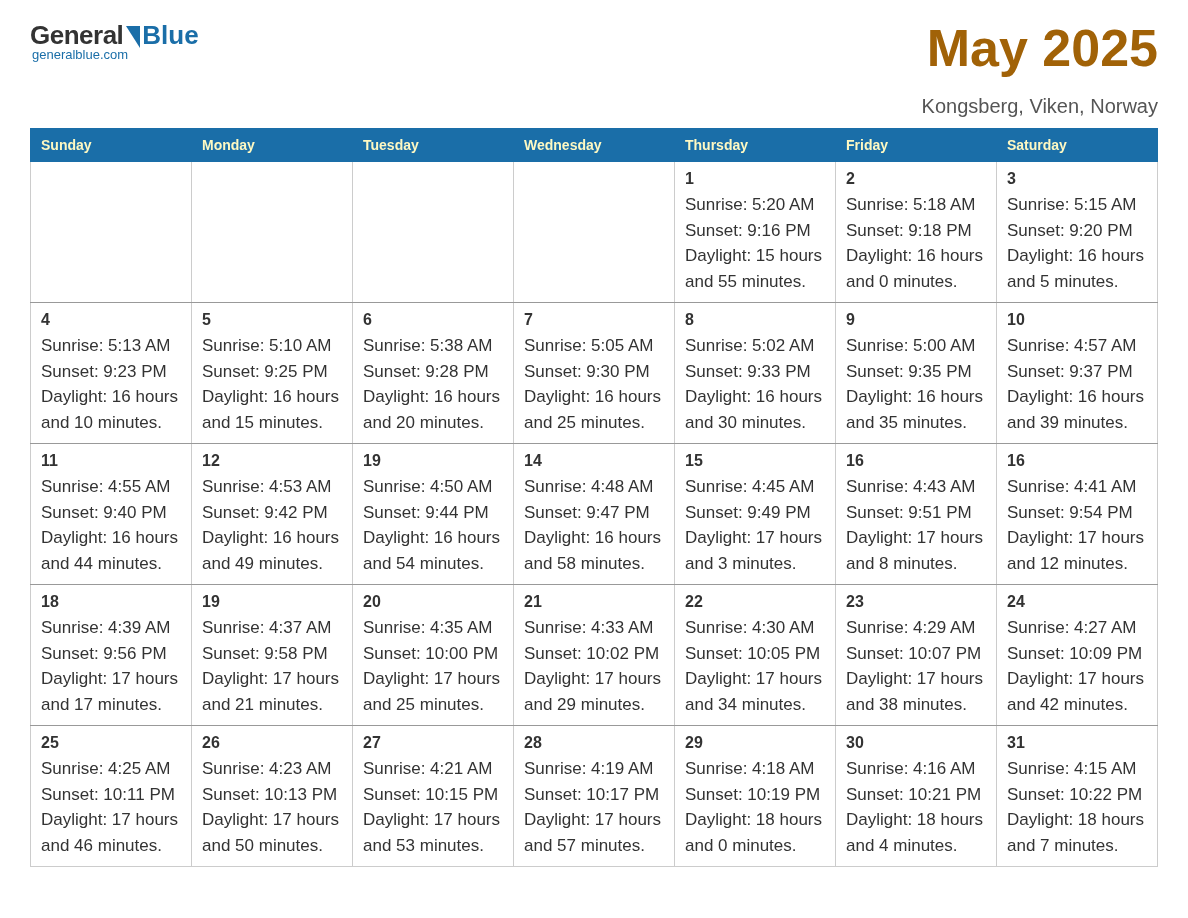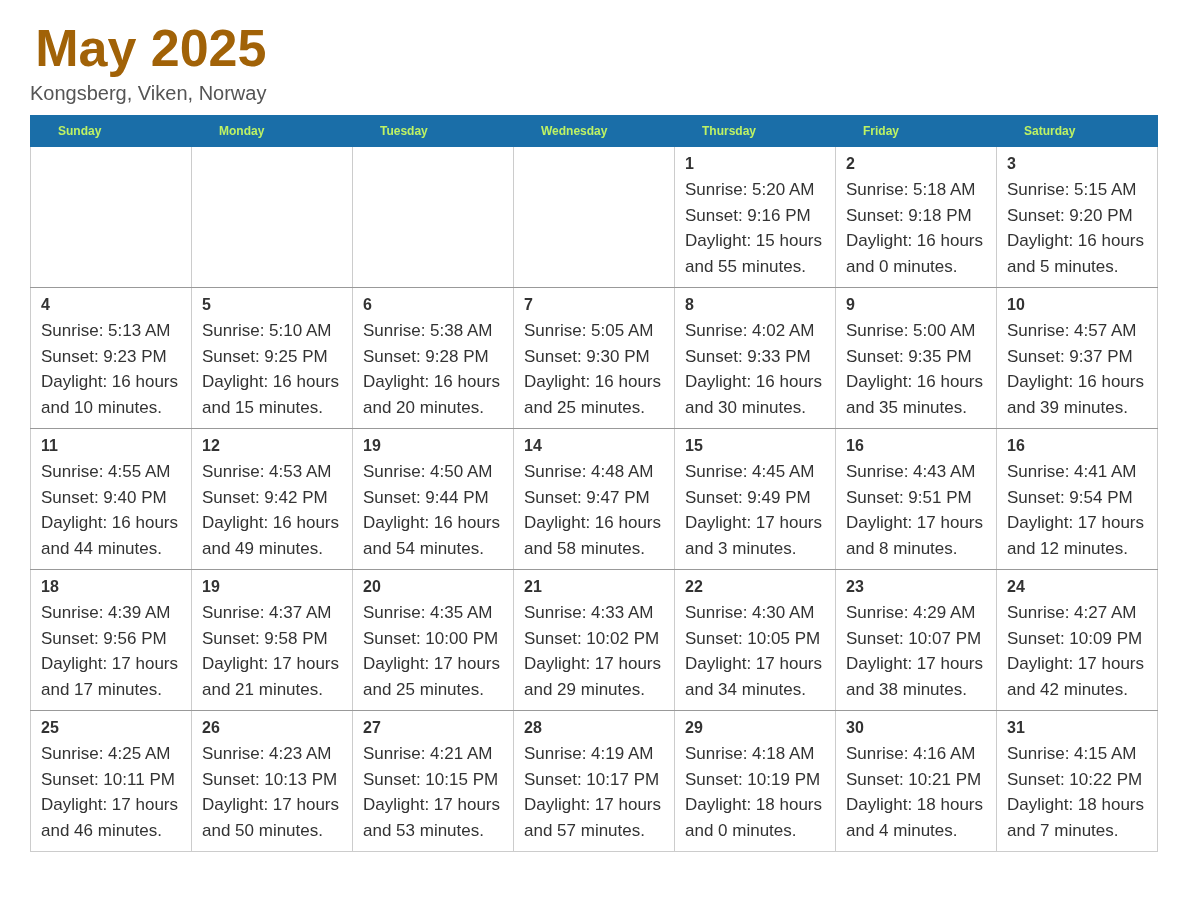--- a/index.html
+++ b/index.html
@@ -58,35 +58,35 @@
     }
     .month-year {
       font-size: 52px;
       font-weight: bold;
       color: #a16207;
       line-height: 1.1;
     }
     .location {
       font-size: 20px;
       color: #555;
-      margin-top: 5px;
+      margin-top: 18px;
     }
     table {
       width: 100%;
       border-collapse: collapse;
       margin-top: 8px;
     }
     thead tr {
       background-color: #1a6ea8;
     }
     thead th {
-      color: #bef264;
-      font-size: 12px;
-      font-weight: bold;
-      padding: 8px 27px;
+      color: #fef9c3;
+      font-size: 14px;
+      font-weight: bold;
+      padding: 8px 10px;
       text-align: left;
       border: 1px solid #1a6ea8;
     }
     tbody td {
       vertical-align: top;
       padding: 8px 10px;
       border: 1px solid #ccc;
       width: 14.28%;
       min-height: 100px;
     }
@@ -109,20 +109,28 @@
       background: #fff;
     }
     tbody tr:not(:last-child) td {
       border-bottom: 1px solid #999;
     }
   </style>
 </head>
 <body>
 
 <div class="header">
+  <div class="logo">
+    <div class="logo-top">
+      <span class="logo-general">General</span>
+      <div class="logo-triangle"></div>
+      <span class="logo-blue">Blue</span>
+    </div>
+    <span class="logo-subtitle">generalblue.com</span>
+  </div>
   <div class="title-section">
     <div class="month-year">May 2025</div>
     <div class="location">Kongsberg, Viken, Norway</div>
   </div>
 </div>
 
 <table>
   <thead>
     <tr>
     <th>Sunday</th>
@@ -186,21 +194,21 @@
         </td>
         <td>
           <span class="day-number">7</span>
           <div class="day-info">Sunrise: 5:05 AM
 Sunset: 9:30 PM
 Daylight: 16 hours
 and 25 minutes.</div>
         </td>
         <td>
           <span class="day-number">8</span>
-          <div class="day-info">Sunrise: 4:02 AM
+          <div class="day-info">Sunrise: 5:02 AM
 Sunset: 9:33 PM
 Daylight: 16 hours
 and 30 minutes.</div>
         </td>
         <td>
           <span class="day-number">9</span>
           <div class="day-info">Sunrise: 5:00 AM
 Sunset: 9:35 PM
 Daylight: 16 hours
 and 35 minutes.</div>

